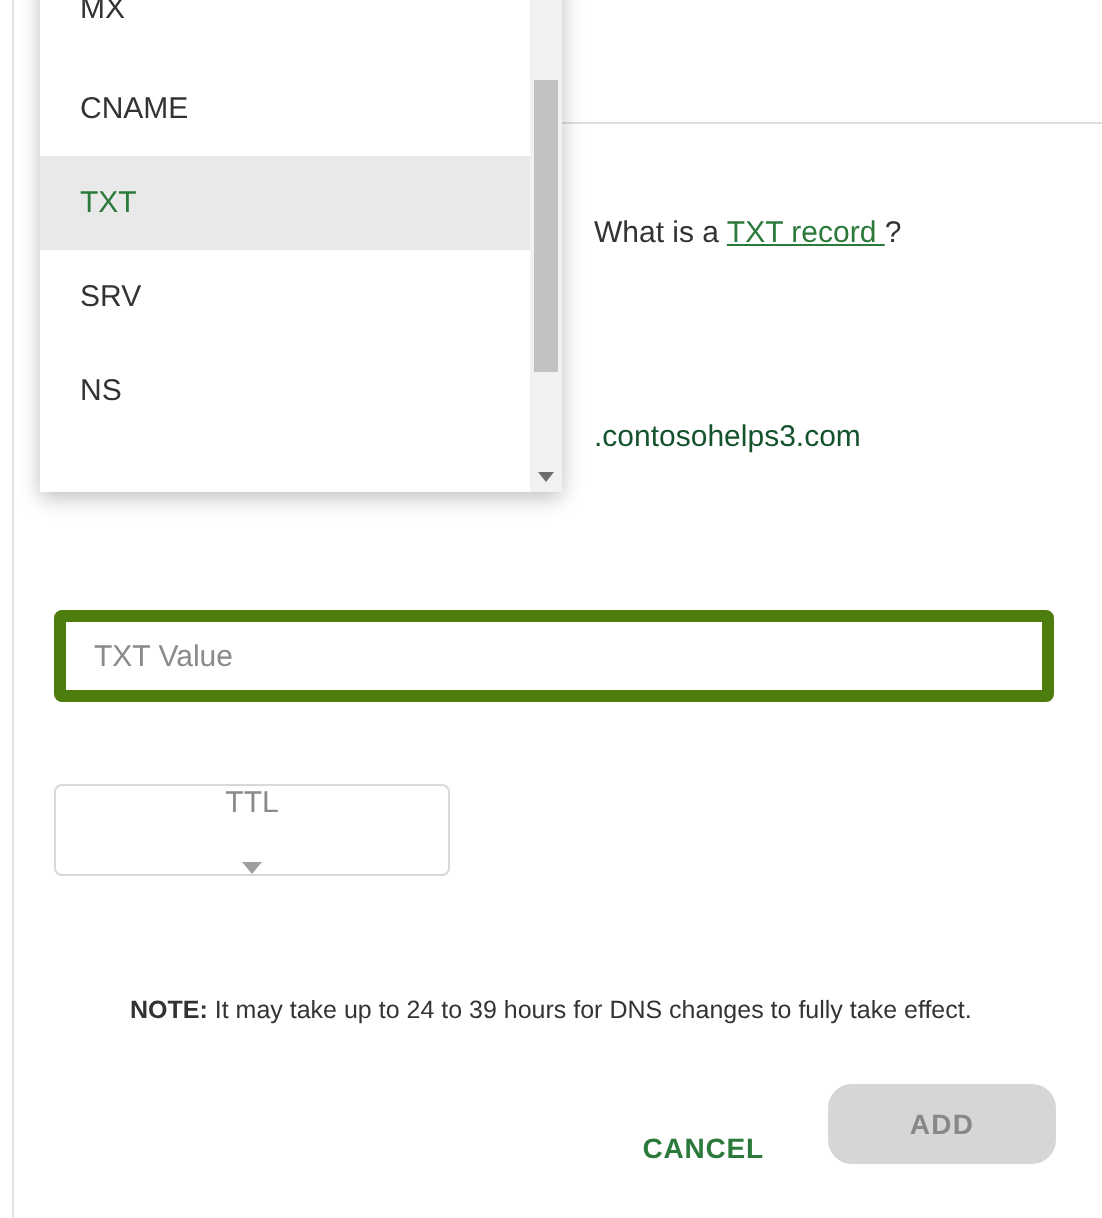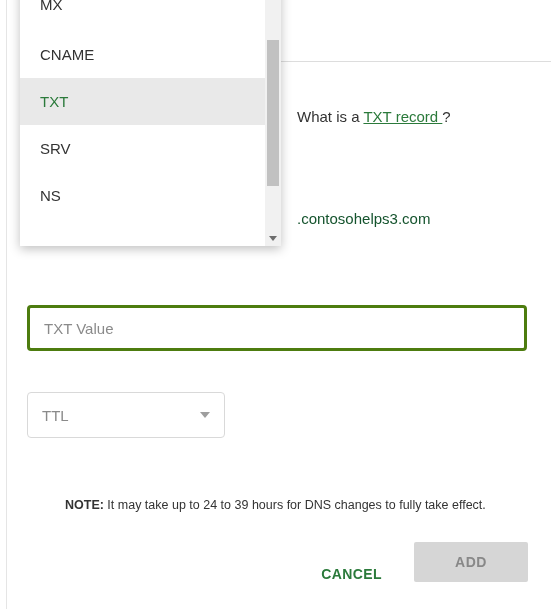--- a/index.html
+++ b/index.html
@@ -3,29 +3,29 @@
 <meta charset="utf-8">
 <style>
   * { box-sizing: border-box; margin: 0; padding: 0; }
   html, body { width: 551px; height: 609px; font-family: "Segoe UI", Arial, sans-serif; font-size: 15px; color: #333; background: #fff; }
   .viewport { position: relative; width: 551px; height: 609px; overflow: hidden; }
   .rule-left { position: absolute; left: 6px; top: 0; bottom: 0; width: 1px; background: #e5e5e5; }
   .section-rule { position: absolute; left: 25px; right: 0; top: 61px; height: 1px; background: #ddd; }
   .help-row { position: absolute; top: 108px; left: 297px; right: 21px; font-size: 15px; color: #333; }
   .help-row a { color: #2b7a3b; text-decoration: underline; }
   .domain-suffix { position: absolute; top: 210px; left: 297px; font-size: 15px; color: #14532d; }
-  .input-box { position: absolute; left: 27px; top: 305px; width: 500px; height: 46px; border: 3px solid #4d7c0f; border-radius: 4px; padding: 0 14px; font-size: 15px; color: #333; outline: none; background: #fff; }
+  .input-box { position: absolute; left: 27px; top: 305px; width: 500px; height: 46px; border: 6px solid #4d7c0f; border-radius: 4px; padding: 0 14px; font-size: 15px; color: #333; outline: none; background: #fff; }
   .input-box::placeholder { color: #8a8a8a; }
-  .ttl-select { position: absolute; left: 27px; top: 392px; width: 198px; height: 46px; border: 1px solid #d9d9d9; border-radius: 4px; background: #fff; display: flex; align-items: center; justify-content: space-between; padding: 0 14px; color: #8a8a8a; font-size: 15px; cursor: pointer; }
+  .ttl-select { position: absolute; left: 27px; top: 392px; width: 198px; height: 46px; border: 1px solid #d9d9d9; border-radius: 4px; background: #fff; display: flex; align-items: center; justify-content: space-between; padding: 0 14px; color: #8a8a8a; font-size: 15px; cursor: pointer; flex-direction: column; }
   .caret { width: 0; height: 0; border-left: 5px solid transparent; border-right: 5px solid transparent; border-top: 6px solid #9e9e9e; }
   .note-row { position: absolute; left: 21px; top: 498px; right: 21px; font-size: 12.5px; color: #333; }
   .note-row strong { font-weight: 700; margin-left: 44px; }
   .actions { position: absolute; right: 23px; bottom: 27px; display: flex; align-items: center; gap: 32px; }
   .cancel-btn { background: none; border: none; color: #2b7a3b; font-weight: 700; font-size: 14px; letter-spacing: 0.4px; cursor: pointer; margin-top: 24px; }
-  .add-btn { width: 114px; height: 40px; background: #d6d6d6; color: #888; border: none; border-radius: 2px; font-weight: 700; font-size: 14px; letter-spacing: 0.6px; cursor: not-allowed; }
+  .add-btn { width: 114px; height: 40px; background: #d6d6d6; color: #888; border: none; border-radius: 12px; font-weight: 700; font-size: 14px; letter-spacing: 0.6px; cursor: not-allowed; }
 
   
   .dropdown { position: absolute; left: 20px; top: -16px; width: 261px; height: 262px; background: #fff; box-shadow: 0 3px 10px rgba(0,0,0,0.25); z-index: 50; display: flex; }
   .dropdown-list { flex: 1 1 auto; overflow: hidden; }
   .dropdown-item { height: 47px; display: flex; align-items: center; padding: 0 20px; font-size: 15px; color: #333; cursor: pointer; }
   .dropdown-item.first { height: 47px; align-items: flex-start; padding-top: 12px; }
   .dropdown-item.selected { background: #e9e9e9; color: #2b7a3b; }
   .dropdown-scrollbar { width: 16px; background: #f1f1f1; position: relative; }
   .scroll-thumb { position: absolute; left: 2px; right: 2px; top: 56px; height: 146px; background: #c1c1c1; }
   .scroll-arrow { position: absolute; left: 0; right: 0; height: 16px; display: flex; align-items: center; justify-content: center; }

